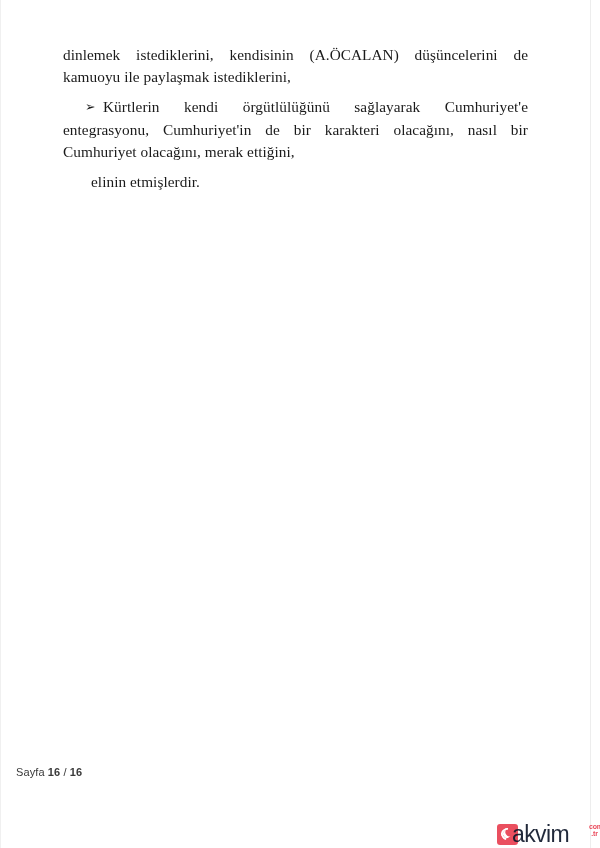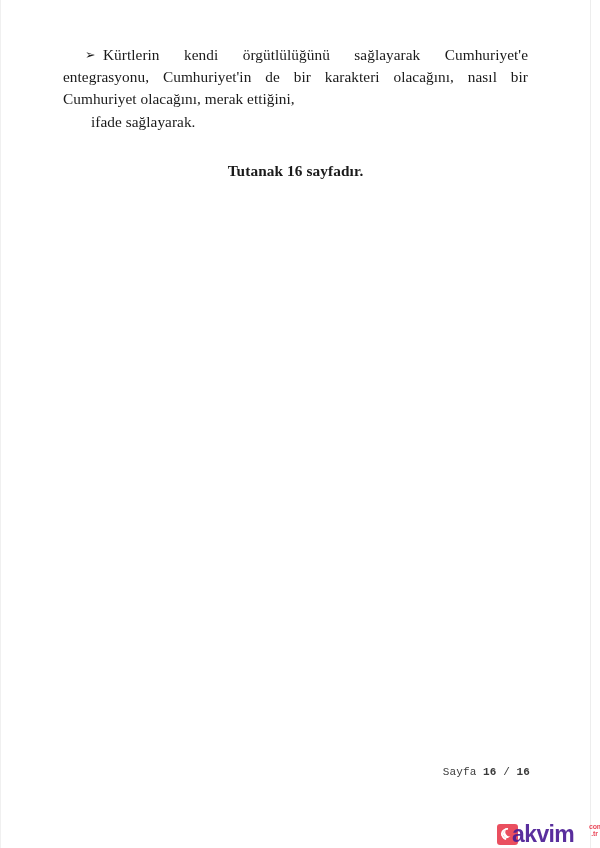--- a/index.html
+++ b/index.html
@@ -44,21 +44,21 @@
   .para {
     margin: 0;
     text-align: justify;
     font-size: 15.3px;
     line-height: 22.2px;
     letter-spacing: 0.05px;
     -webkit-font-feature-settings: normal;
   }
 
   .para + .para {
-    margin-top: 0px;
+    margin-top: 8px;
   }
 
   
   .para-bullet {
     text-indent: 0;
     padding-left: 0;
   }
   .para-bullet .bullet-marker {
     display: inline-block;
     width: 18px;
@@ -78,25 +78,25 @@
     font-weight: bold;
     font-size: 15.3px;
     line-height: 22px;
     letter-spacing: 0.1px;
   }
 
   .spacer-before-heading { height: 27px; }
 
   .footer-pagenum {
     position: absolute;
-    left: 2px;
+    left: 16px;
     top: 766px;
     width: 528px;
-    text-align: right;
-    font-family: Liberation Mono, monospace;
+    text-align: left;
+    font-family: Liberation Sans, sans-serif;
     font-size: 11px;
     color: #3a3a3a;
     letter-spacing: 0.1px;
   }
   .footer-pagenum b { font-weight: bold; }
 
   
   .watermark {
     position: absolute;
     left: 497px;
@@ -128,24 +128,24 @@
     border-right-color: transparent;
     border-bottom-color: transparent;
     transform: rotate(-35deg);
     box-sizing: border-box;
   }
   .wm-word {
     position: absolute;
     left: 15px;
     top: 0px;
     font-family: "Liberation Sans", "DejaVu Sans", sans-serif;
-    font-weight: bold;
+    font-weight: normal;
     font-size: 23px;
     line-height: 27px;
-    color: #4c1d95;
+    color: #0f172a;
     letter-spacing: -0.6px;
     opacity: 0.92;
   }
   .wm-tld {
     position: absolute;
     left: 92px;
     top: 2px;
     width: 11px;
     font-family: "Liberation Sans", "DejaVu Sans", sans-serif;
     font-weight: bold;
@@ -158,30 +158,30 @@
   }
 </style>
 </head>
 <body>
 
 <div class="page-edge-left"></div>
 <div class="page-edge-right"></div>
 
 <div class="document">
 
+  <p class="para">dinlemek istediklerini, kendisinin (A.ÖCALAN) düşüncelerini de kamuoyu ile paylaşmak istediklerini,</p>
 
   <p class="para para-bullet"><span class="bullet-marker">➢</span><span>Kürtlerin kendi örgütlülüğünü sağlayarak Cumhuriyet'e entegrasyonu, Cumhuriyet'in de bir karakteri olacağını, nasıl bir Cumhuriyet olacağını, merak ettiğini,</span></p>
 
 
 
-  <p class="para para-indent">ifade sağlayarak.</p>
+  <p class="para para-indent">elinin etmişlerdir.</p>
 
   <div class="spacer-before-heading"></div>
 
-  <p class="heading-center">Tutanak 16 sayfadır.</p>
 
 </div>
 
 <div class="footer-pagenum"><span>Sayfa</span>
   <b>16</b>
   <span>/</span>
   <b>16</b></div>
 
 <div class="watermark">
   <div class="wm-emblem">

